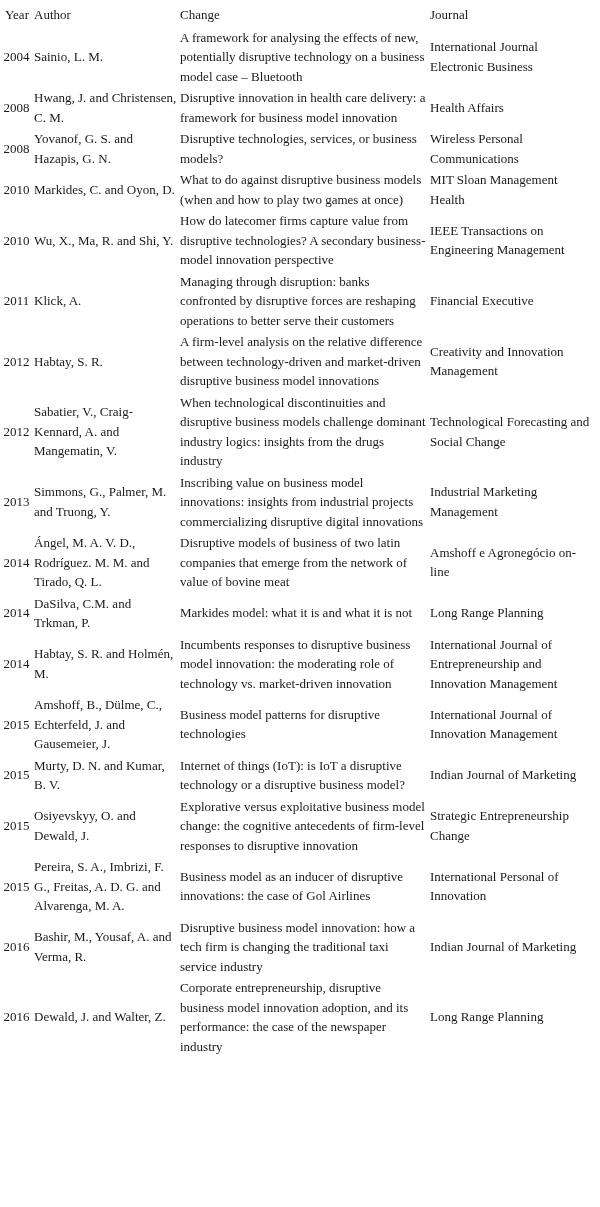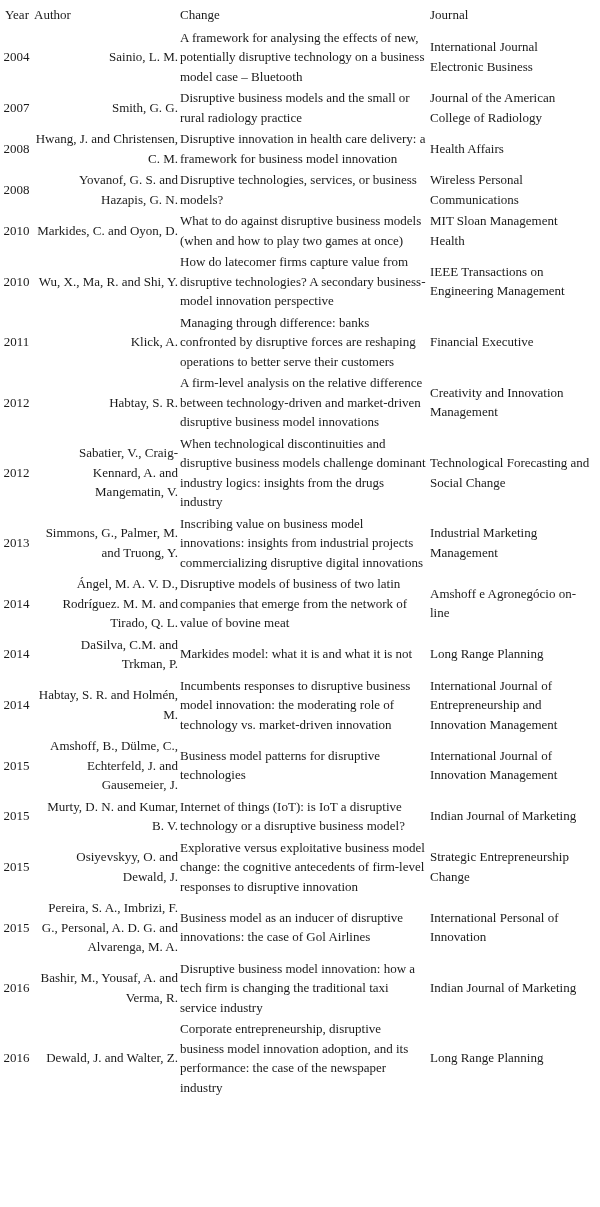--- a/index.html
+++ b/index.html
@@ -23,21 +23,21 @@
   td, th {
     padding: 1px 0 1px 0;
     vertical-align: middle;
     text-align: left;
     font-weight: normal;
     line-height: 19.5px;
   }
   th { padding-bottom: 2px; }
   td.year { text-align: center; }
   th.year { padding-left: 5px; }
-  td.author { padding-left: 1px; padding-right: 2px; text-align: right; }
+  td.author { padding-left: 1px; padding-right: 2px; }
   td.title { padding-right: 2px; }
   td.journal { padding-right: 10px; }
 </style>
 </head>
 <body>
 
 <table>
   <colgroup>
     <col class="c-year">
       <col class="c-author">
@@ -53,26 +53,20 @@
     </tr>
   </thead>
   <tbody id="rows">
       <tr>
         <td class="year">2004</td>
         <td class="author">Sainio, L. M.</td>
         <td class="title">A framework for analysing the effects of new, potentially disruptive technology on a business model case – Bluetooth</td>
         <td class="journal">International Journal Electronic Business</td>
       </tr>
       <tr>
-        <td class="year">2007</td>
-        <td class="author">Smith, G. G.</td>
-        <td class="title">Disruptive business models and the small or rural radiology practice</td>
-        <td class="journal">Journal of the American College of Radiology</td>
-      </tr>
-      <tr>
         <td class="year">2008</td>
         <td class="author">Hwang, J. and Christensen, C. M.</td>
         <td class="title">Disruptive innovation in health care delivery: a framework for business model innovation</td>
         <td class="journal">Health Affairs</td>
       </tr>
       <tr>
         <td class="year">2008</td>
         <td class="author">Yovanof, G. S. and Hazapis, G. N.</td>
         <td class="title">Disruptive technologies, services, or business models?</td>
         <td class="journal">Wireless Personal Communications</td>
@@ -85,21 +79,21 @@
       </tr>
       <tr>
         <td class="year">2010</td>
         <td class="author">Wu, X., Ma, R. and Shi, Y.</td>
         <td class="title">How do latecomer firms capture value from disruptive technologies? A secondary business-model innovation perspective</td>
         <td class="journal">IEEE Transactions on Engineering Management</td>
       </tr>
       <tr>
         <td class="year">2011</td>
         <td class="author">Klick, A.</td>
-        <td class="title">Managing through difference: banks confronted by disruptive forces are reshaping operations to better serve their customers</td>
+        <td class="title">Managing through disruption: banks confronted by disruptive forces are reshaping operations to better serve their customers</td>
         <td class="journal">Financial Executive</td>
       </tr>
       <tr>
         <td class="year">2012</td>
         <td class="author">Habtay, S. R.</td>
         <td class="title">A firm-level analysis on the relative difference between technology-driven and market-driven disruptive business model innovations</td>
         <td class="journal">Creativity and Innovation Management</td>
       </tr>
       <tr>
         <td class="year">2012</td>
@@ -144,21 +138,21 @@
         <td class="journal">Indian Journal of Marketing</td>
       </tr>
       <tr>
         <td class="year">2015</td>
         <td class="author">Osiyevskyy, O. and Dewald, J.</td>
         <td class="title">Explorative versus exploitative business model change: the cognitive antecedents of firm-level responses to disruptive innovation</td>
         <td class="journal">Strategic Entrepreneurship Change</td>
       </tr>
       <tr>
         <td class="year">2015</td>
-        <td class="author">Pereira, S. A., Imbrizi, F. G., Personal, A. D. G. and Alvarenga, M. A.</td>
+        <td class="author">Pereira, S. A., Imbrizi, F. G., Freitas, A. D. G. and Alvarenga, M. A.</td>
         <td class="title">Business model as an inducer of disruptive innovations: the case of Gol Airlines</td>
         <td class="journal">International Personal of Innovation</td>
       </tr>
       <tr>
         <td class="year">2016</td>
         <td class="author">Bashir, M., Yousaf, A. and Verma, R.</td>
         <td class="title">Disruptive business model innovation: how a tech firm is changing the traditional taxi service industry</td>
         <td class="journal">Indian Journal of Marketing</td>
       </tr>
       <tr>

